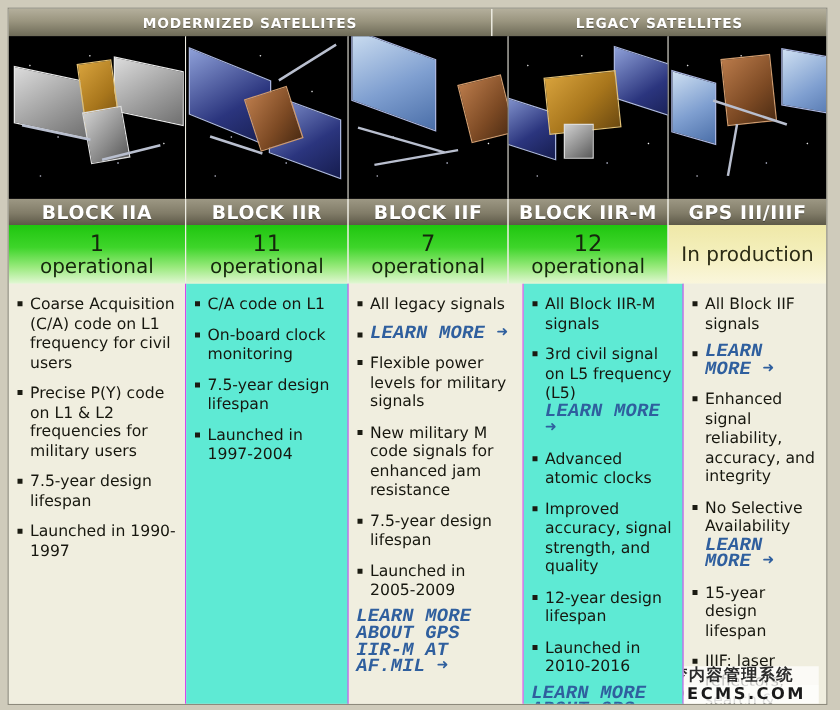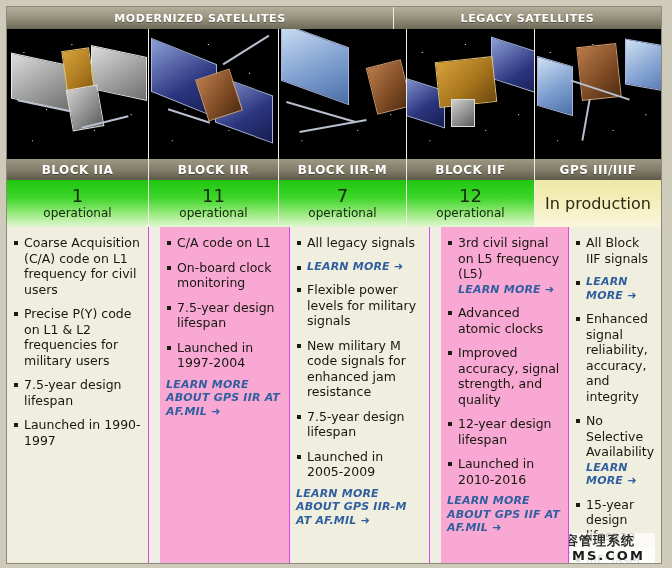--- a/index.html
+++ b/index.html
@@ -60,77 +60,78 @@
   .panel.grey{background:linear-gradient(140deg,#dcdcdc,#9a9a9a 60%,#6f6f6f);border-color:#e8e8e8;}
   .bus{position:absolute;background:linear-gradient(140deg,#d7a23c,#a8761c 55%,#6d4a10);border:1px solid #e2bf72;}
   .bus.silver{background:linear-gradient(140deg,#cfcfcf,#8b8b8b 60%,#5a5a5a);border-color:#dcdcdc;}
   .bus.copper{background:linear-gradient(140deg,#b97a4a,#7d4a24 60%,#4d2c13);border-color:#cf9a6c;}
   .boom{position:absolute;background:#b9bfcf;}
 
   
   .head-row{display:flex;height:21px;}
   .head{
     background:linear-gradient(to bottom,#9d9884 0%,#817c68 55%,#5d5948 100%);
-    color:#fff;font-size:12px;font-weight:bold;letter-spacing:.5px;
+    color:#fff;font-size:15px;font-weight:bold;letter-spacing:.5px;
     display:flex;align-items:center;justify-content:center;
     box-sizing:border-box;border-right:1px solid #efeee4;
     text-shadow:0 1px 0 rgba(0,0,0,.4);
   }
   .head:last-child{border-right:none;}
 
   
   .status-row{display:flex;height:47px;}
   .status{
     box-sizing:border-box;border-right:1px solid #efeee4;
     display:flex;flex-direction:column;align-items:center;justify-content:center;
     color:#15270d;
   }
   .status:last-child{border-right:none;}
   .status.green{background:linear-gradient(to bottom,#1fc60f 0%,#3ed52a 38%,#9aea7e 72%,#e2f7d4 100%);}
   .status.cream{background:linear-gradient(to bottom,#efe8a8 0%,#f3eeb8 40%,#faf6dc 100%);color:#2a2a14;}
   .status .num{font-size:18px;line-height:18px;font-weight:400;}
-  .status .sub{font-size:12px;line-height:14px;margin-top:1px;}
+  .status .sub{font-size:16px;line-height:14px;margin-top:1px;}
   .status .single{font-size:16px;}
 
   
   .body-row{display:flex;height:338px;}
   .col{
     box-sizing:border-box;
     border-right:1px solid #d946ef;
     padding:8px 7px 0 6px;
     overflow:hidden;
     position:relative;
   }
   .col:last-child{border-right:none;}
   .col.cream{background:#f0eedf;}
-  .col.white{background:#f9a8d4;margin-left:11px;}
+  .col.white{background:#5eead4;}
 
   ul.blist{list-style:none;margin:0;padding:0;}
   ul.blist li{
     position:relative;
     padding-left:11px;
     margin-bottom:9px;
     font-size:12.5px;
     line-height:15.5px;
     color:#17170f;
   }
   ul.blist li::before{
     content:"";position:absolute;left:1px;top:6px;
     width:4px;height:4px;background:#1b1b12;
   }
   .learn{
     display:block;
     color:#2f5f9e;
-    font-size:11px;
+    font-size:15px;
     font-weight:bold;
     font-style:italic;
     line-height:13.5px;
     letter-spacing:.2px;
     margin-top:1px;
     cursor:pointer;
+    font-family:Liberation Mono, monospace;
   }
   .learn .arw{font-style:normal;font-weight:normal;}
   .learn-block{margin-top:-2px;margin-bottom:8px;}
 
   
   .watermark{
     position:absolute;right:6px;bottom:2px;width:152px;
     text-align:center;pointer-events:none;
   }
   .wm1{
@@ -198,22 +199,22 @@
       <div class="panel light" style="left:90px;top:14px;width:50px;height:44px;transform:skewY(10deg)"></div>
       <div class="bus copper" style="left:44px;top:16px;width:38px;height:52px;transform:rotate(-6deg)"></div>
       <div class="boom" style="left:34px;top:60px;width:62px;height:2px;transform:rotate(18deg)"></div>
       <div class="boom" style="left:50px;top:70px;width:2px;height:42px;transform:rotate(10deg)"></div>
     </div>
   </div>
 
   <div class="head-row">
     <div class="head" style="width:142px">BLOCK IIA</div>
     <div class="head" style="width:130px">BLOCK IIR</div>
+    <div class="head" style="width:128px">BLOCK IIF</div>
     <div class="head" style="width:128px">BLOCK IIR-M</div>
-    <div class="head" style="width:128px">BLOCK IIF</div>
     <div class="head" style="flex:1">GPS III/IIIF</div>
   </div>
 
   <div class="status-row">
     <div class="status green" style="width:142px">
       <span class="num">1</span>
       <span class="sub">operational</span>
     </div>
     <div class="status green" style="width:130px">
       <span class="num">11</span>
@@ -243,39 +244,39 @@
       </ul>
     </div>
 
     <div class="col white" style="width:130px">
       <ul class="blist">
         <li><span>C/A code on L1</span></li>
         <li><span>On-board clock monitoring</span></li>
         <li><span>7.5-year design lifespan</span></li>
         <li><span>Launched in 1997-2004</span></li>
       </ul>
-      <a class="learn learn-block"><span>LEARN MORE ABOUT GPS IIR AT AF.MIL</span> <span class="arw">➜</span></a>
     </div>
 
     <div class="col cream" style="width:140px">
       <ul class="blist">
         <li><span>All legacy signals</span></li>
         <li>
           <a class="learn"><span>LEARN MORE</span> <span class="arw">➜</span></a>
         </li>
         <li><span>Flexible power levels for military signals</span></li>
         <li><span>New military M code signals for enhanced jam resistance</span></li>
         <li><span>7.5-year design lifespan</span></li>
         <li><span>Launched in 2005-2009</span></li>
       </ul>
       <a class="learn learn-block"><span>LEARN MORE ABOUT GPS IIR-M AT AF.MIL</span> <span class="arw">➜</span></a>
     </div>
 
     <div class="col white" style="width:128px">
       <ul class="blist">
+        <li><span>All Block IIR-M signals</span></li>
         <li>
           <span>3rd civil signal on L5 frequency (L5)</span>
           <a class="learn"><span>LEARN MORE</span> <span class="arw">➜</span></a>
         </li>
         <li><span>Advanced atomic clocks</span></li>
         <li><span>Improved accuracy, signal strength, and quality</span></li>
         <li><span>12-year design lifespan</span></li>
         <li><span>Launched in 2010-2016</span></li>
       </ul>
       <a class="learn learn-block"><span>LEARN MORE ABOUT GPS IIF AT AF.MIL</span> <span class="arw">➜</span></a>

